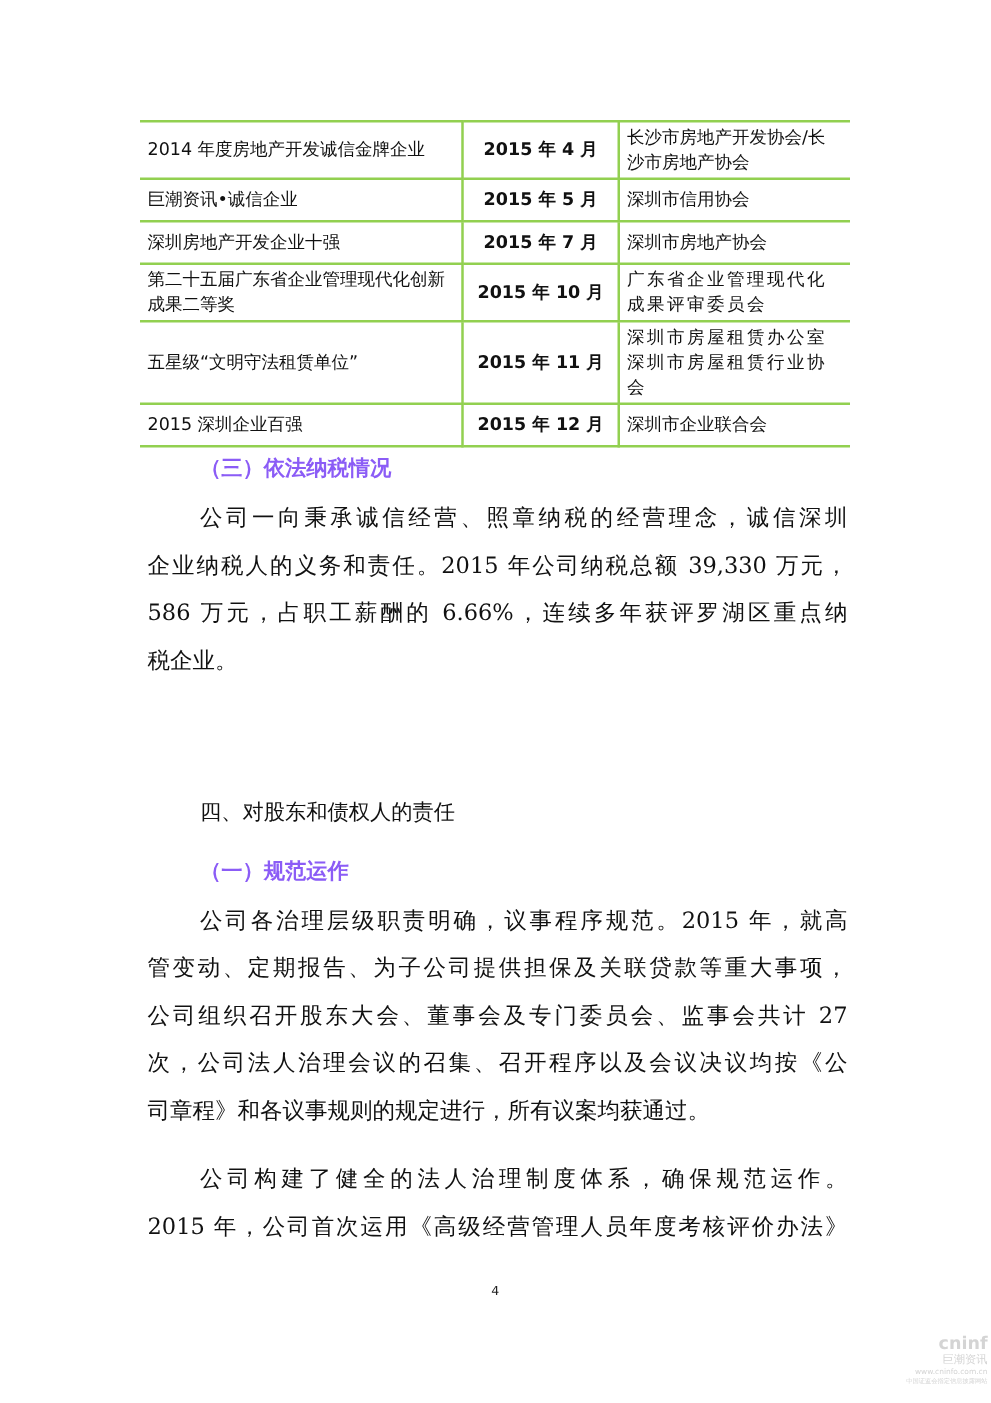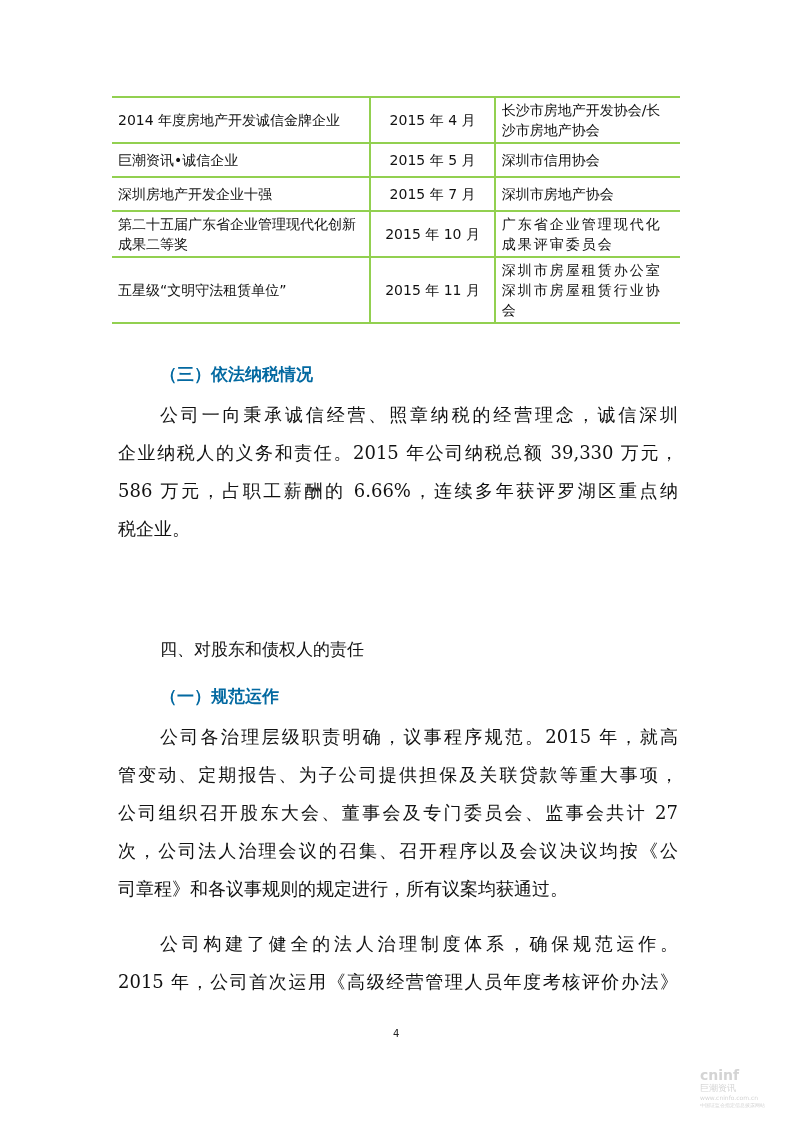--- a/index.html
+++ b/index.html
@@ -10,34 +10,34 @@
     border-collapse: collapse; font-family: "DejaVu Sans", "Liberation Sans", sans-serif;
     font-size: 14px; color: #111;
   }
   table.awards td {
     border-top: 2px solid #92d050; border-bottom: 2px solid #92d050;
     border-left: 2px solid #92d050; border-right: 2px solid #92d050;
     padding: 2px 6px; line-height: 20px; vertical-align: middle;
   }
   table.awards tr td:first-child { border-left: none; width: 245px; }
   table.awards tr td:last-child { border-right: none; width: 172px; }
-  table.awards td.date { text-align: center; width: 110px; }
+  table.awards td.date { text-align: center; width: 110px; font-weight: bold; }
   table.awards td.org.spaced { letter-spacing: 2px; }
   .h3 { position: absolute; left: 160px; font-family: "DejaVu Sans", "Liberation Sans", sans-serif;
-        font-weight: bold; font-size: 17px; color: #0369a1; }
+        font-weight: bold; font-size: 17px; color: #8b5cf6; }
   .h2 { position: absolute; left: 160px; font-family: Liberation Sans, sans-serif;
         font-size: 17px; color: #111; }
   .para { position: absolute; left: 118px; width: 560px; font-family: "DejaVu Serif", "Liberation Serif", serif;
           font-size: 18px; color: #111; }
   .para .line { height: 38px; line-height: 38px; white-space: nowrap; text-align: justify; text-align-last: justify; }
   .para .line.first { padding-left: 42px; }
   .para .line.last { text-align-last: left; }
   .page-number { position: absolute; left: 393px; top: 1028px; font-family: "DejaVu Sans", sans-serif;
                  font-size: 10px; color: #222; }
-  .watermark { position: absolute; left: 700px; top: 1068px; width: 90px; text-align: left;
+  .watermark { position: absolute; left: 700px; top: 1068px; width: 90px; text-align: right;
                font-family: "DejaVu Sans", sans-serif; color: #d4d4d4; }
   .watermark .wm-logo { font-size: 14px; font-weight: bold; line-height: 15px; }
   .watermark .wm-cn { font-size: 9px; line-height: 11px; }
   .watermark .wm-url { font-size: 6px; line-height: 8px; }
   .watermark .wm-sub { font-size: 5px; line-height: 7px; white-space: nowrap; }
 </style>
 </head>
 <body>
 
 <div class="page">
@@ -61,20 +61,25 @@
     </tr>
     <tr style="height:44px">
       <td>第二十五届广东省企业管理现代化创新成果二等奖</td>
       <td class="date">2015 年 10 月</td>
       <td class="org spaced">广东省企业管理现代化成果评审委员会</td>
     </tr>
     <tr style="height:64px">
       <td>五星级“文明守法租赁单位”</td>
       <td class="date">2015 年 11 月</td>
       <td class="org spaced">深圳市房屋租赁办公室 深圳市房屋租赁行业协会</td>
+    </tr>
+    <tr style="height:34px">
+      <td>2015 深圳企业百强</td>
+      <td class="date">2015 年 12 月</td>
+      <td class="org">深圳市企业联合会</td>
     </tr>
   </tbody>
     </table>
 
   <div class="h3" style="top:363px">（三）依法纳税情况</div>
 
   <div class="para" style="top:396px">
     <div class="line first">公司一向秉承诚信经营、照章纳税的经营理念，诚信深圳</div>
     <div class="line">企业纳税人的义务和责任。2015 年公司纳税总额 39,330 万元，</div>
     <div class="line">586 万元，占职工薪酬的 6.66%，连续多年获评罗湖区重点纳</div>

